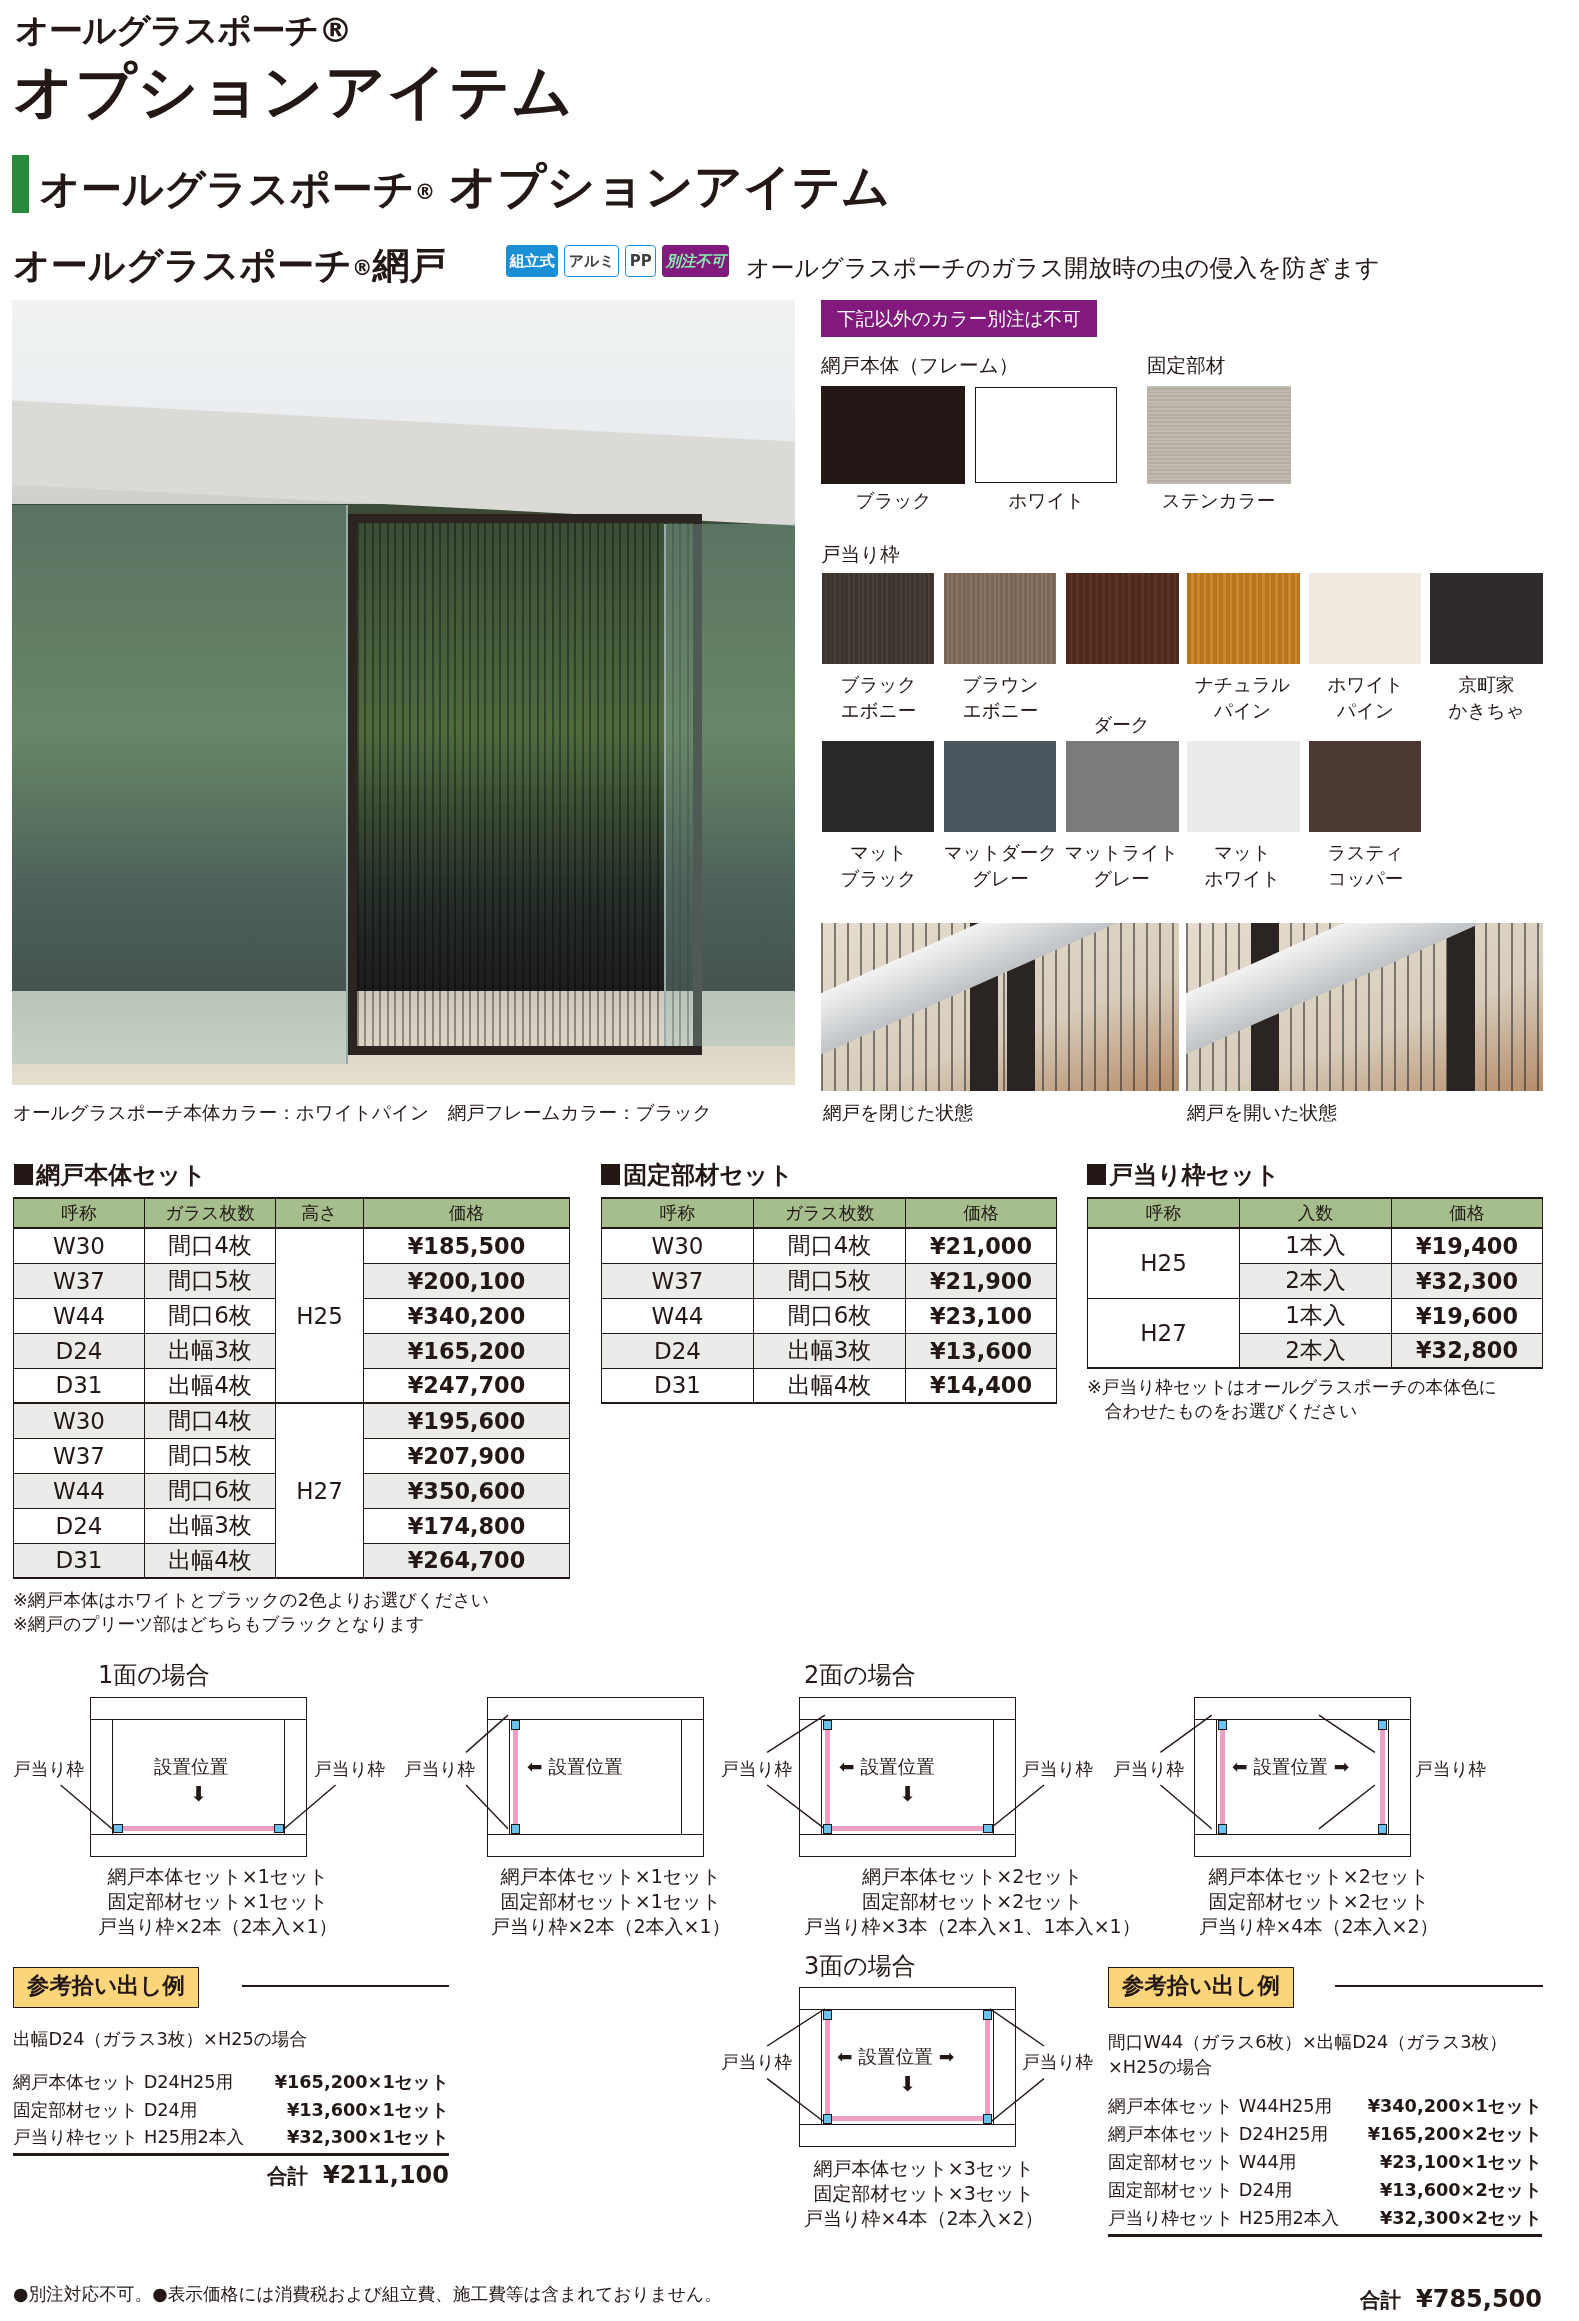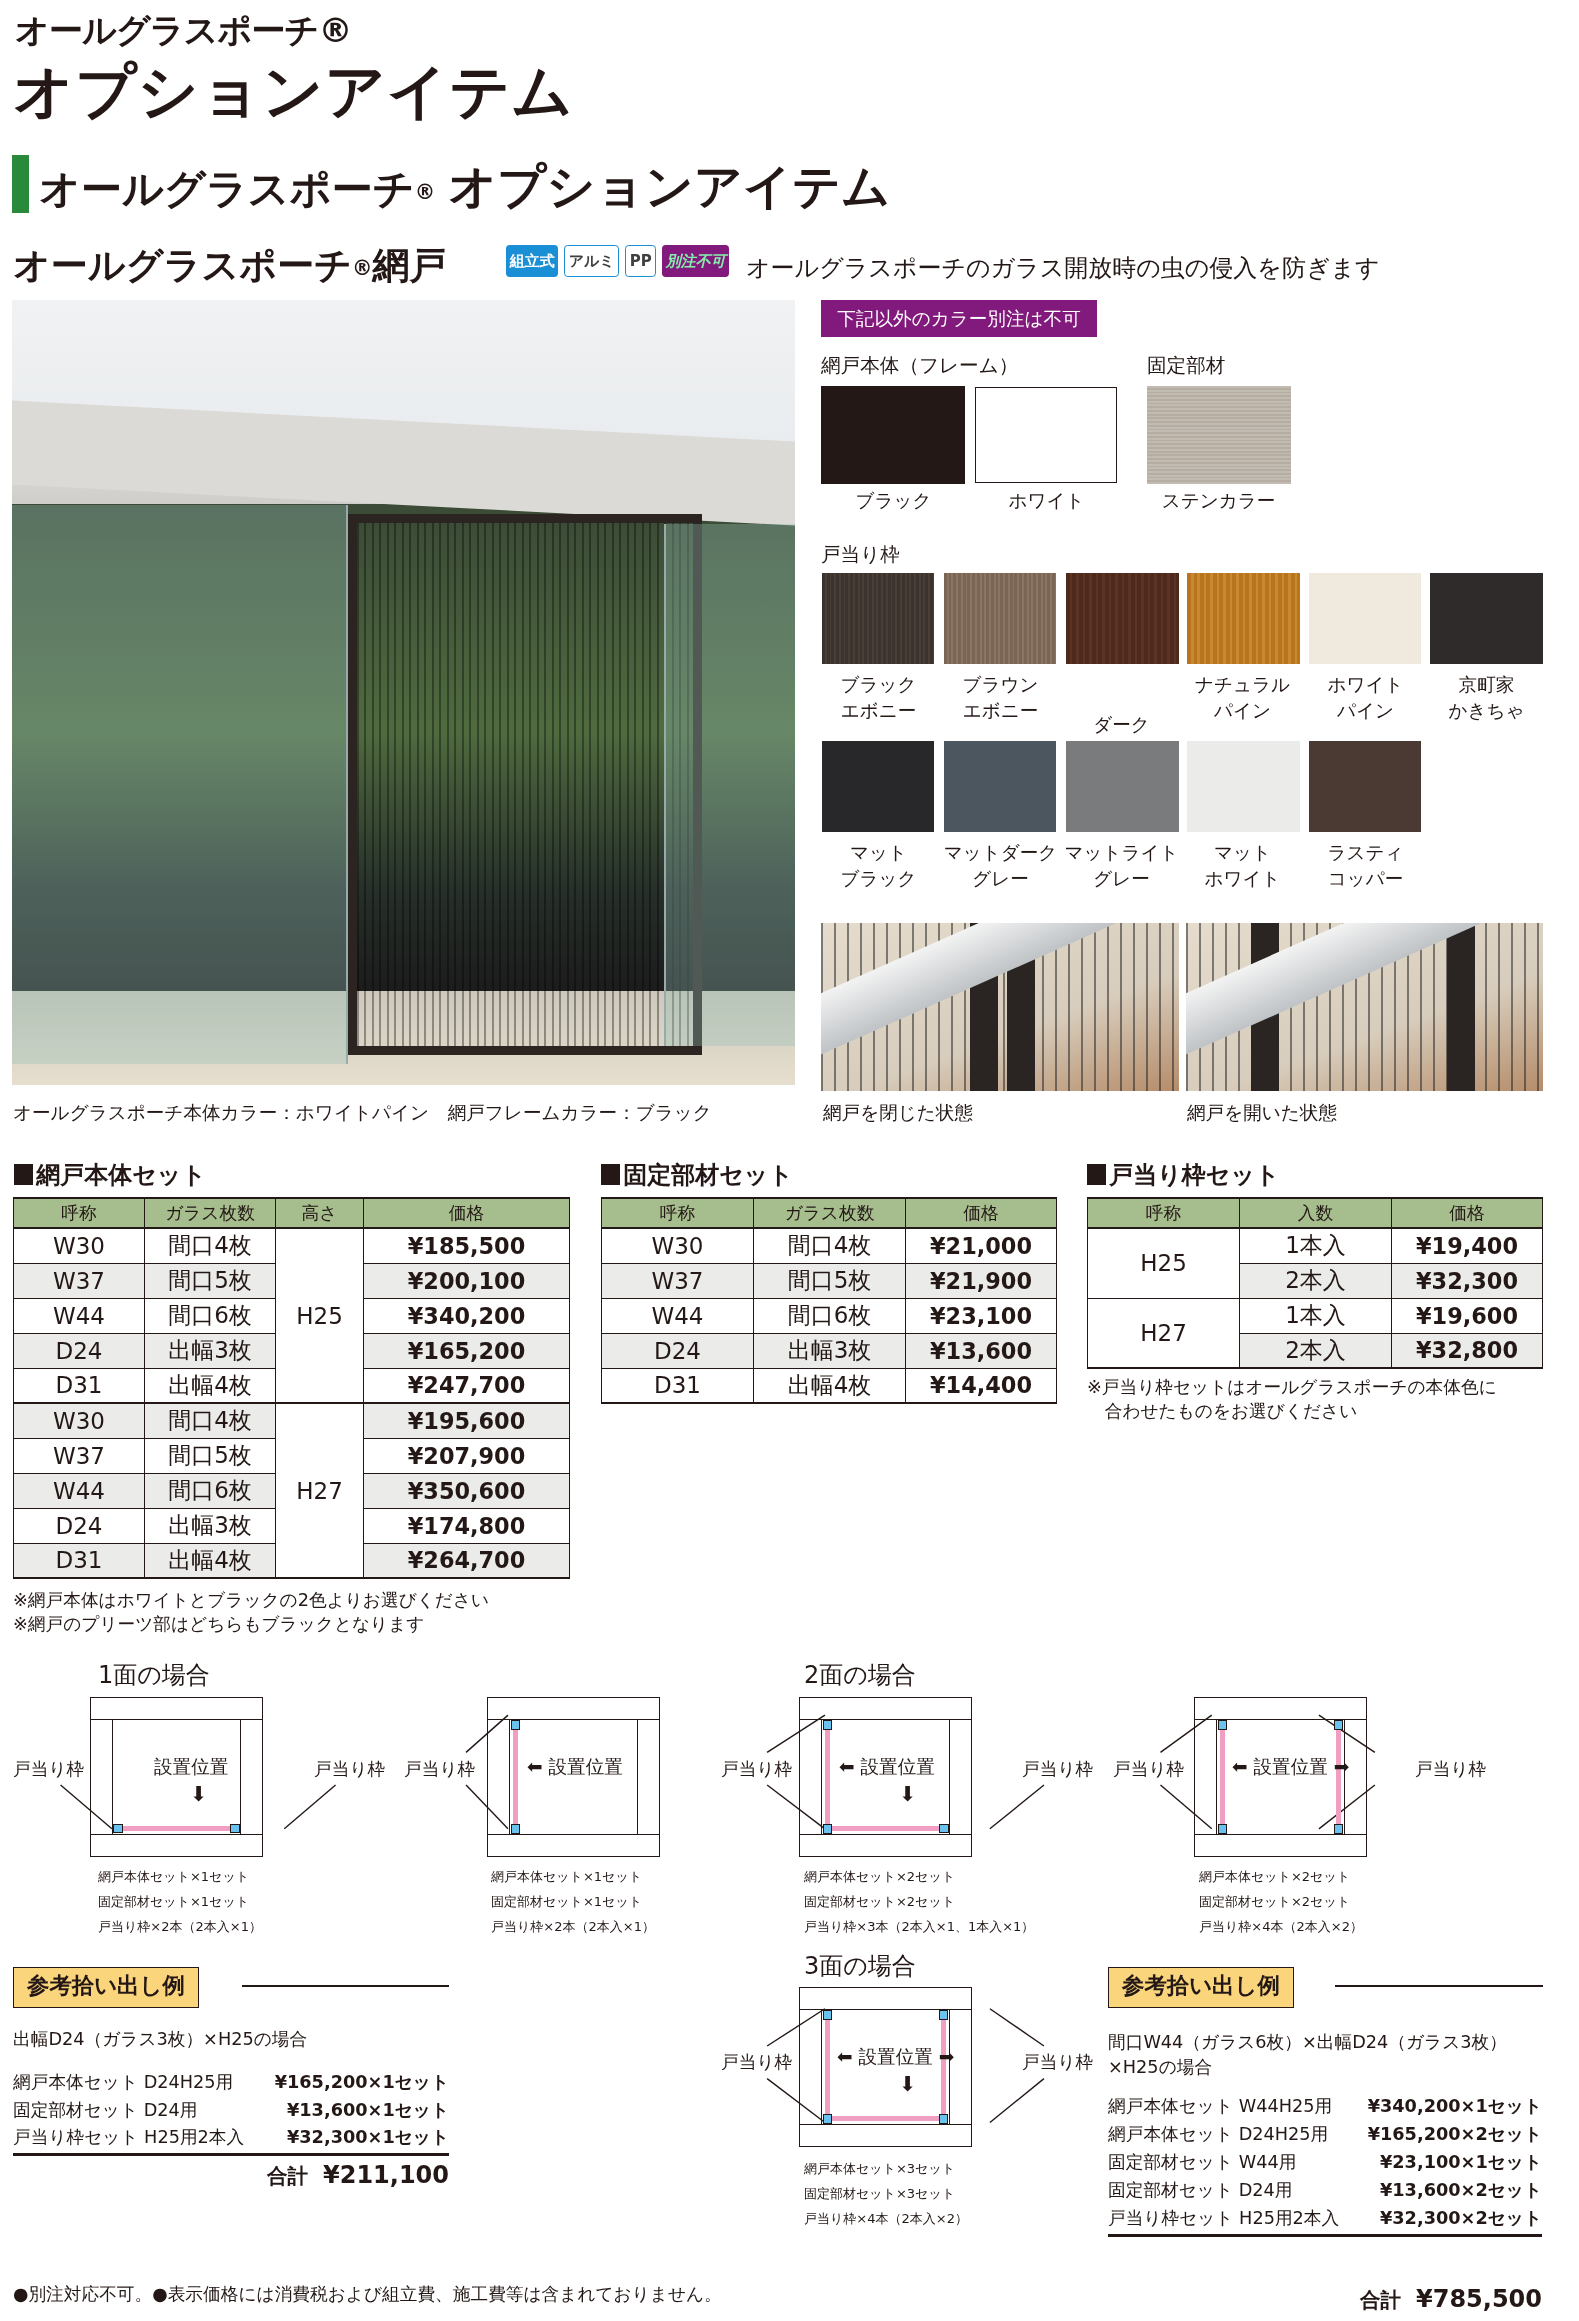--- a/index.html
+++ b/index.html
@@ -52,32 +52,32 @@
   table { position: absolute; border-collapse: collapse; border-top: 2.8px solid #231815; border-bottom: 2.8px solid #231815; }
   th { background: #a6bd8d; font-weight: normal; font-size: 17.7px; height: 30px; border-bottom: 2.8px solid #231815; border-left: 0.9px solid #231815; border-right: 0.9px solid #231815; }
   td { font-size: 23px; text-align: center; height: 35px; border: 0.9px solid #231815; }
   td.price { font-weight: bold; font-size: 22.4px; }
   tr.alt td.shade { background: #ebebea; }
   tr.sep td { border-top: 2.8px solid #231815; }
   .note { position: absolute; font-size: 17.7px; line-height: 24px; white-space: nowrap; }
 
   
   .dg-title { position:absolute; font-size: 24px; white-space: nowrap; }
-  .dg { position: absolute; width: 173px; height: 160px; border: 1.9px solid #231815; }
+  .dg { position: absolute; width: 217px; height: 160px; border: 1.9px solid #231815; }
   .dg .topbar, .dg .botbar { position:absolute; left:0; right:0; height: 22.4px; border-bottom: 1.4px solid #231815; }
   .dg .topbar { top:0; }
   .dg .botbar { bottom:0; border-bottom:none; border-top:1.4px solid #231815; }
   .dg .colL, .dg .colR { position:absolute; top: 22.4px; bottom: 22.4px; width: 22.4px; border-right:1.4px solid #231815; }
   .dg .colL { left:0; } .dg .colR { right:0; border-right:none; border-left:1.4px solid #231815; }
   .pink-h { position:absolute; height: 4.7px; background: #f09fc3; }
   .pink-v { position:absolute; width: 4.7px; background: #f09fc3; }
   .node { position:absolute; width: 9.3px; height: 9.3px; background:#6ac3ee; border:0.9px solid #231815; }
   .dg-lbl { position:absolute; font-size: 17.7px; white-space: nowrap; }
   .dg-center { position:absolute; font-size: 18.6px; white-space: nowrap; }
-  .dg-text { position:absolute; font-size: 13px; line-height: 25px; white-space: nowrap; }
+  .dg-text { position:absolute; font-size: 19px; line-height: 25px; white-space: nowrap; text-align: center; }
   svg.lead { position:absolute; overflow: visible; }
 
   
   .ex-head { position:absolute; background:#fbd57c; border: 1.9px solid #231815; font-size: 22.4px; font-weight: bold; padding: 1.9px 13px; height: 41px; line-height: 30px; }
   .ex-rule { position:absolute; height: 1.9px; background:#231815; }
   .ex-case { position:absolute; font-size: 17.7px; line-height: 25px; white-space: nowrap; }
   .ex-row { position:absolute; font-size: 17.7px; display:flex; justify-content: space-between; white-space: nowrap; }
   .ex-row .amt { font-weight: bold; }
   .ex-total { position:absolute; font-size: 20.5px; font-weight: bold; text-align: right; white-space: nowrap; }
   .ex-total .val { font-size: 24px; margin-left: 15px; }

